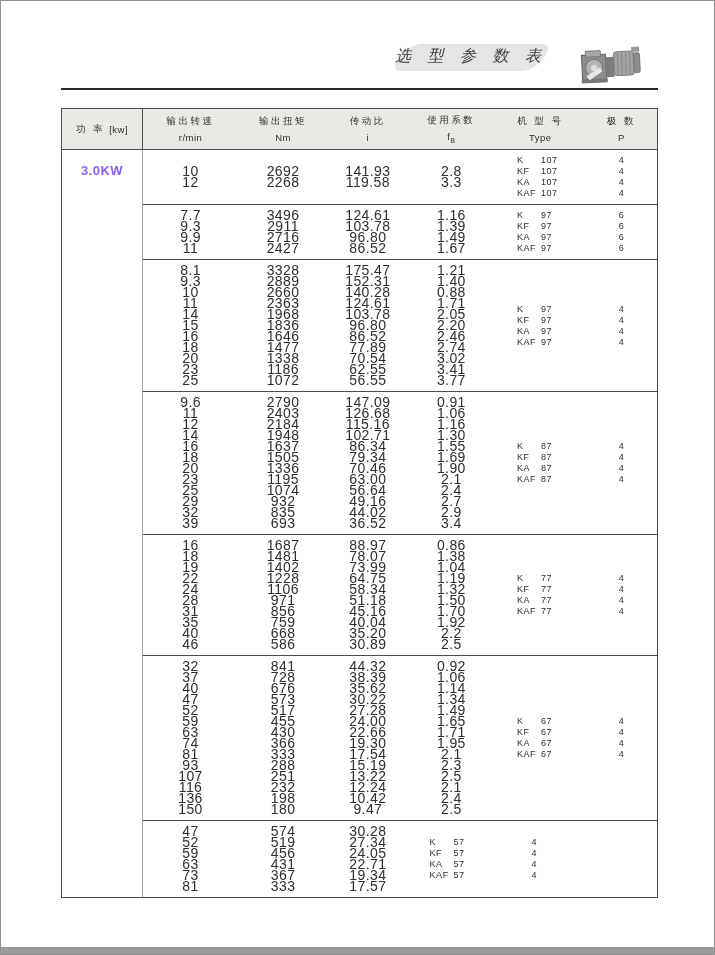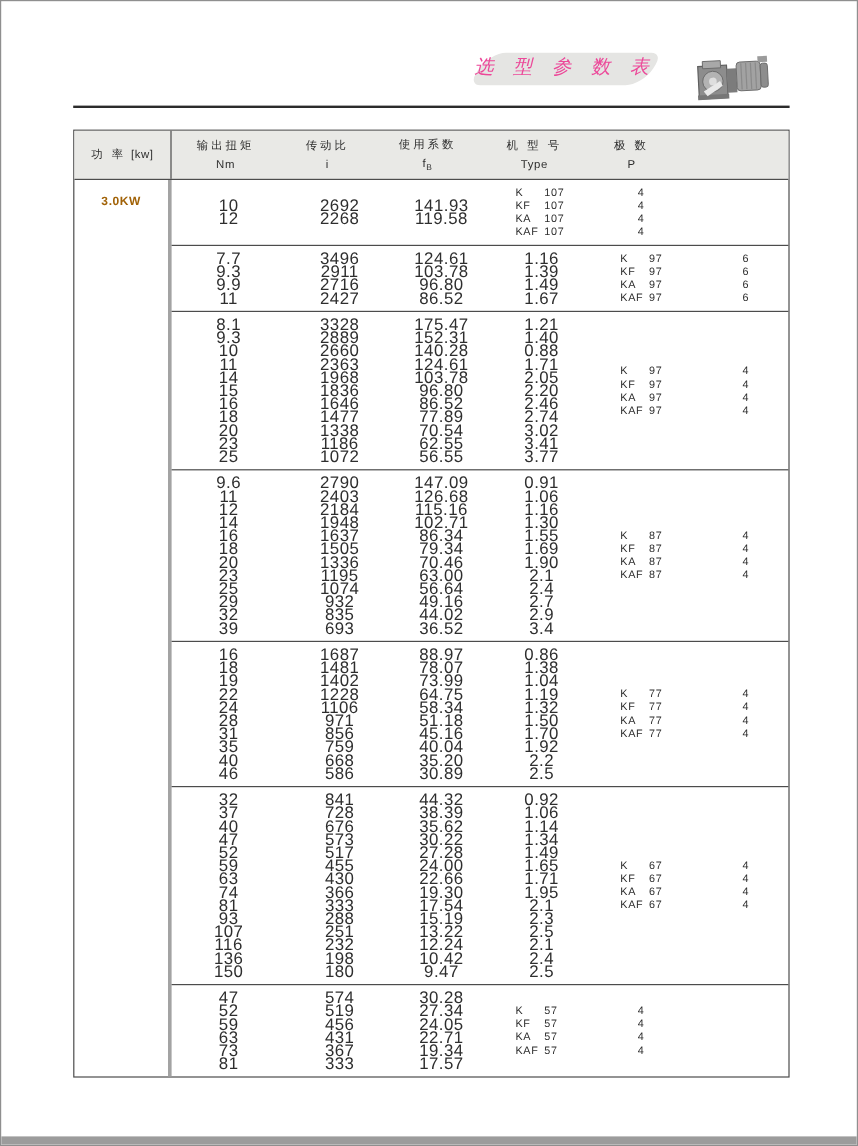--- a/index.html
+++ b/index.html
@@ -9,21 +9,21 @@
     font-family:"Liberation Sans", sans-serif; color:#2e2e2e;
   }
 
   
   .banner-shape {
     position:absolute; left:398px; top:43px; width:145px; height:27px;
     background:#e5e5e3; transform:skewX(-33deg); border-radius:14px 10px 14px 10px;
   }
   .banner-text {
     position:absolute; left:392px; top:45px; width:156px; text-align:center;
-    font-style:italic; font-size:16px; letter-spacing:6px; color:#ec4899; white-space:nowrap;
+    font-style:italic; font-size:16px; letter-spacing:6px; color:#404040; white-space:nowrap;
   }
   .header-rule { position:absolute; left:60px; top:87px; width:597px; height:2px; background:#2b2b2b; }
   .gearmotor { position:absolute; left:579px; top:44px; }
 
   
   .param-table {
     position:absolute; left:60px; top:107px; width:597px;
     border:1px solid #4c4c4c; box-sizing:border-box; background:#fff;
   }
   .thead { display:flex; background:#e9e9e6; border-bottom:1px solid #4c4c4c; height:40px; }
@@ -38,23 +38,23 @@
   .hl2 { font-size:9.5px; letter-spacing:0.5px; }
   .hl2 sub { font-size:7px; }
 
   .w-speed { width:18.5%; } .w-torque { width:17.5%; } .w-ratio { width:15.5%; }
   .w-fb { width:17%; } .w-types { width:31.5%; }
   .w-type-sub { width:56%; } .w-poles-sub { width:44%;justify-content:center; }
 
   
   .tbody { display:flex; }
   .power-cell {
-    width:81px; box-sizing:border-box; border-right:3px solid #a3a3a3;
-    text-align:center; padding-top:13px; font-size:10px; font-weight:bold;
-    letter-spacing:0.5px; color:#a16207;
+    width:81px; box-sizing:border-box; border-right:1px solid #a3a3a3;
+    text-align:center; padding-top:13px; font-size:13px; font-weight:bold;
+    letter-spacing:0.5px; color:#8b5cf6;
   }
   .blocks { flex:1; display:flex; flex-direction:column; }
   .block { display:flex; border-bottom:1px solid #4c4c4c; padding:5px 0; }
   .block:last-child { border-bottom:none; }
   .col { display:flex; flex-direction:column; justify-content:center; align-items:center; font-size:14px; }
   .val { height:11px; line-height:11px; letter-spacing:0.4px; }
   .types-col { display:flex; flex-direction:column; justify-content:center; }
   .type-row { display:flex; height:11px; line-height:11px; font-size:9px; }
   .type-cell { width:56%; display:flex; justify-content:center; }
   .type-box { width:47px; text-align:left; white-space:nowrap; letter-spacing:0.6px; }
@@ -94,20 +94,24 @@
   <div class="header-rule"></div>
 
   <div class="param-table">
 
     <div class="thead">
       <div class="h-power">
         <span class="hl1">功  率</span>
         <span class="hl2">[kw]</span>
       </div>
       <div class="h-data">
+        <div class="hcol w-speed">
+          <span class="hl1">输出转速</span>
+          <span class="hl2">r/min</span>
+        </div>
         <div class="hcol w-torque">
           <span class="hl1">输出扭矩</span>
           <span class="hl2">Nm</span>
         </div>
         <div class="hcol w-ratio">
           <span class="hl1">传动比</span>
           <span class="hl2">i</span>
         </div>
         <div class="hcol w-fb">
           <span class="hl1">使用系数</span>
@@ -135,20 +139,24 @@
               <div class="val">12</div>
             </div>
             <div class="col w-torque">
               <div class="val">2692</div>
               <div class="val">2268</div>
             </div>
             <div class="col w-ratio">
               <div class="val">141.93</div>
               <div class="val">119.58</div>
             </div>
+            <div class="col w-fb">
+              <div class="val">2.8</div>
+              <div class="val">3.3</div>
+            </div>
             <div class="types-col w-types">
               <div class="type-row">
                 <div class="type-cell">
                   <span class="type-box"><span class="type-prefix">K</span><span>107</span></span>
                 </div>
                 <div class="poles-cell">4</div>
               </div>
               <div class="type-row">
                 <div class="type-cell">
                   <span class="type-box"><span class="type-prefix">KF</span><span>107</span></span>

